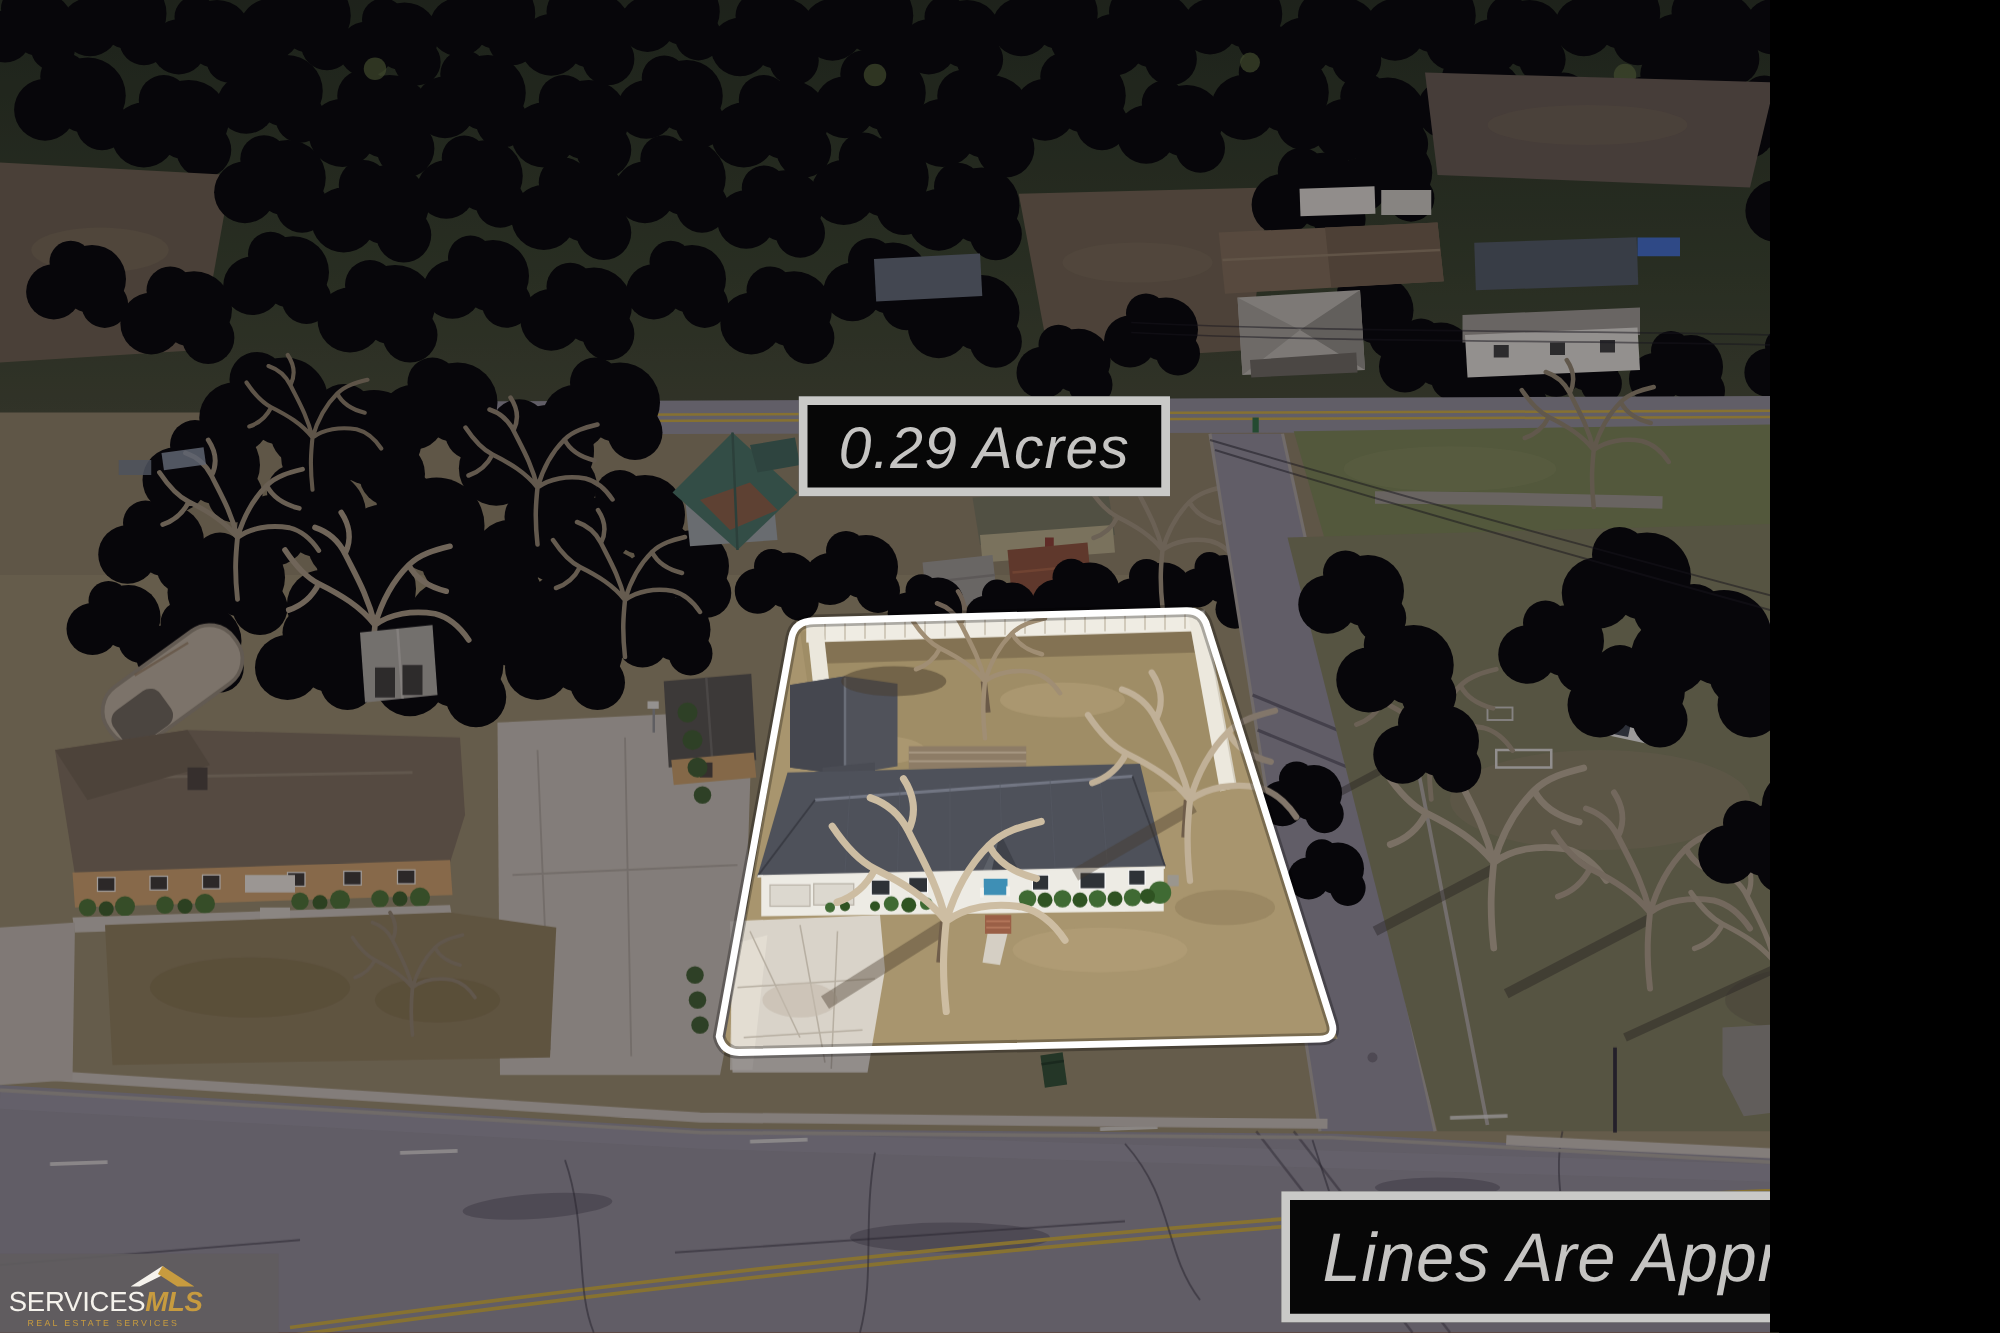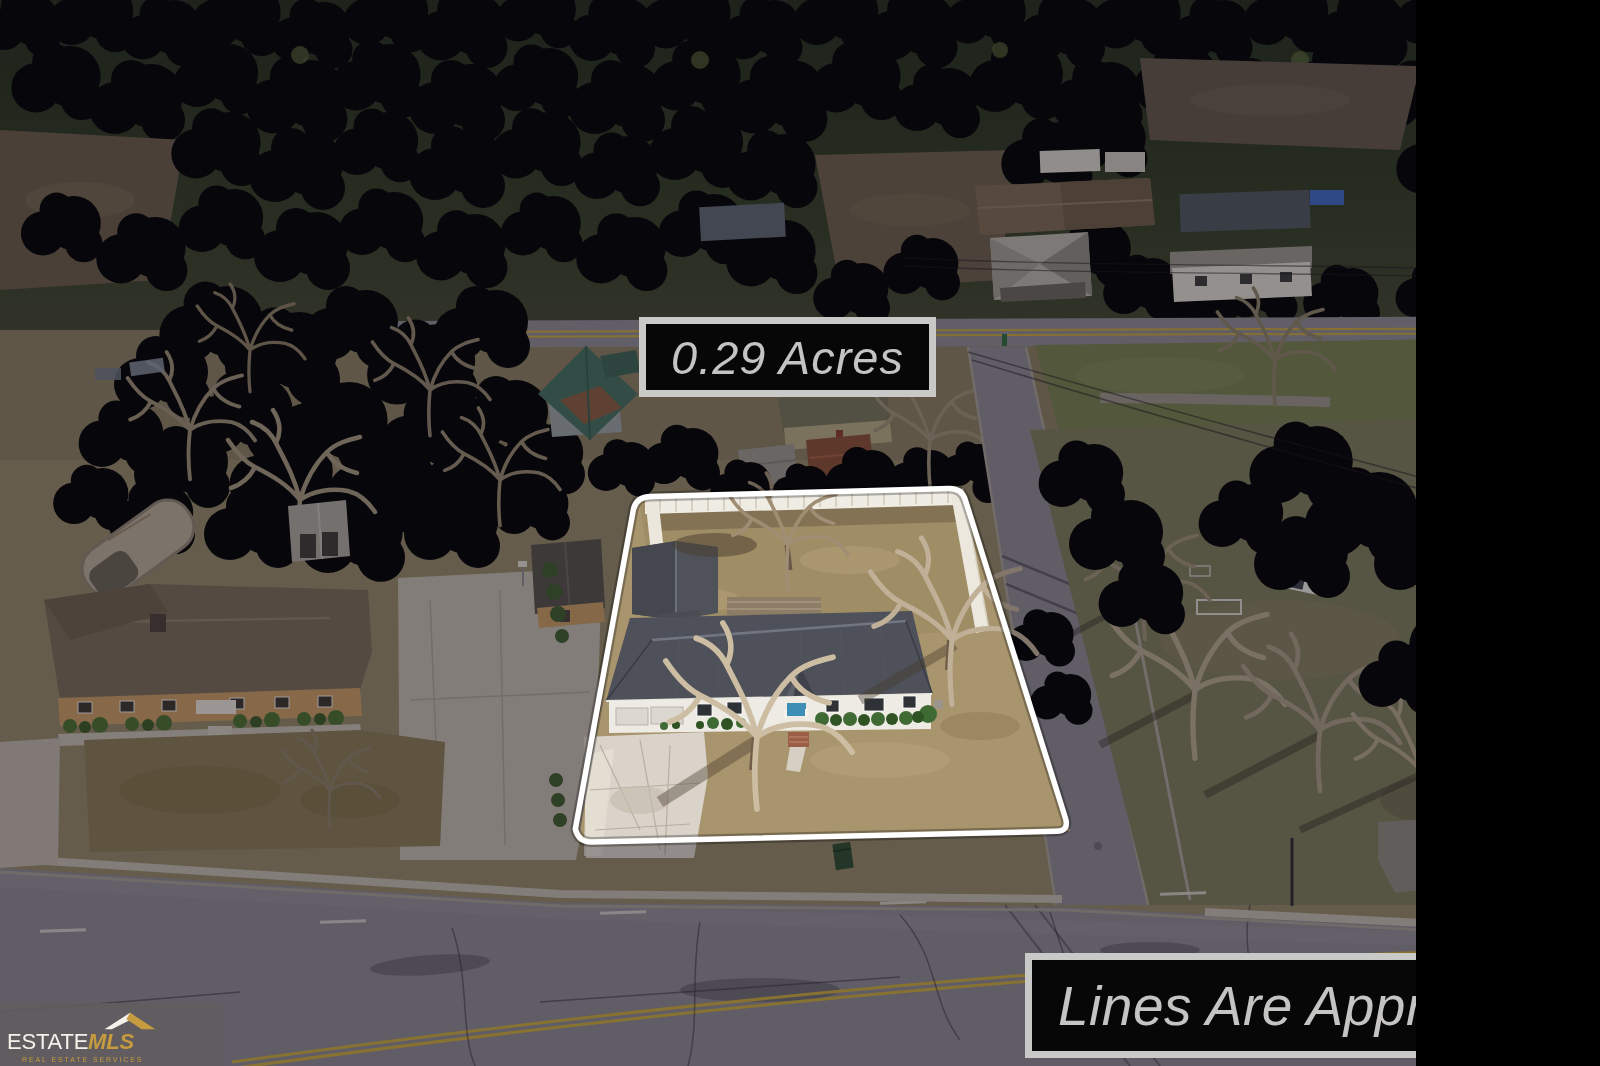--- a/index.html
+++ b/index.html
@@ -564,18 +564,18 @@
 <div id="lines-label" class="label-box">
   <span class="txt">Lines Are Approximate</span>
 </div>
 
 <div id="mls-logo">
   <svg class="roof" viewBox="0 0 60 22">
     <polygon points="2,20 30,2 36,7 10,20" fill="#f5f2ec"></polygon>
     <polygon points="30,2 58,20 43,20 26,9" fill="#c79b3f"></polygon>
   </svg>
   <div class="brandrow">
-    <span>ESTATE</span><span class="gold">MLS</span>
+    <span>SERVICES</span><span class="gold">MLS</span>
   </div>
   <div class="tagline">REAL ESTATE SERVICES</div>
 </div>
 
 </div>
 
 </body></html>

